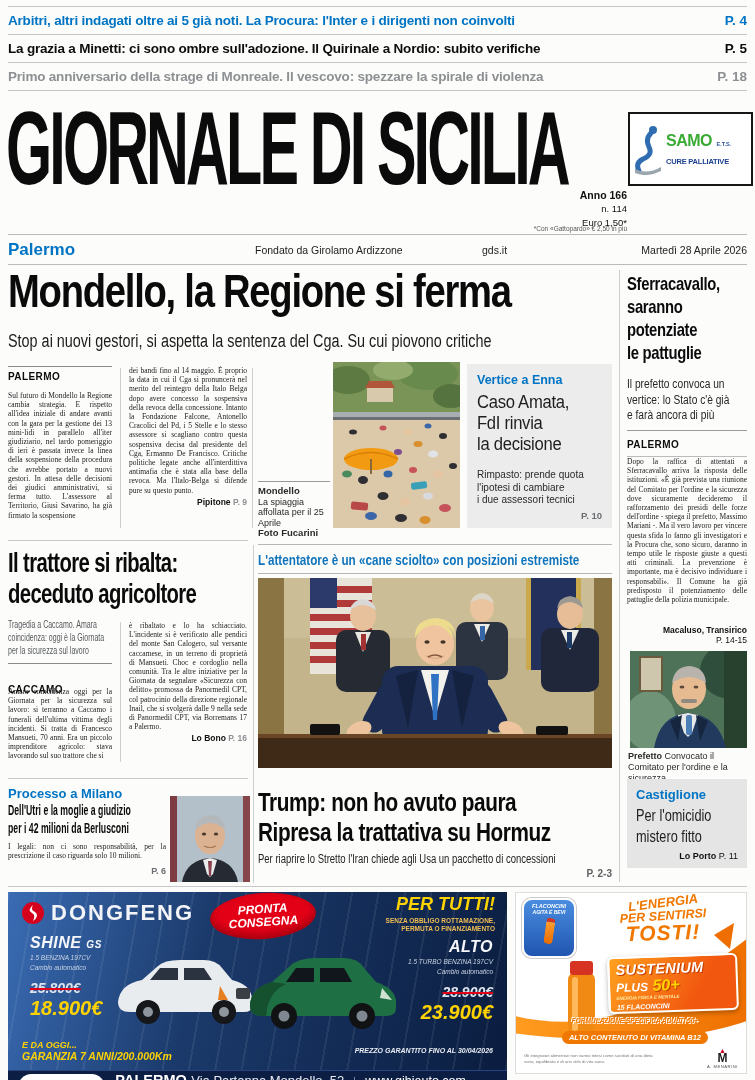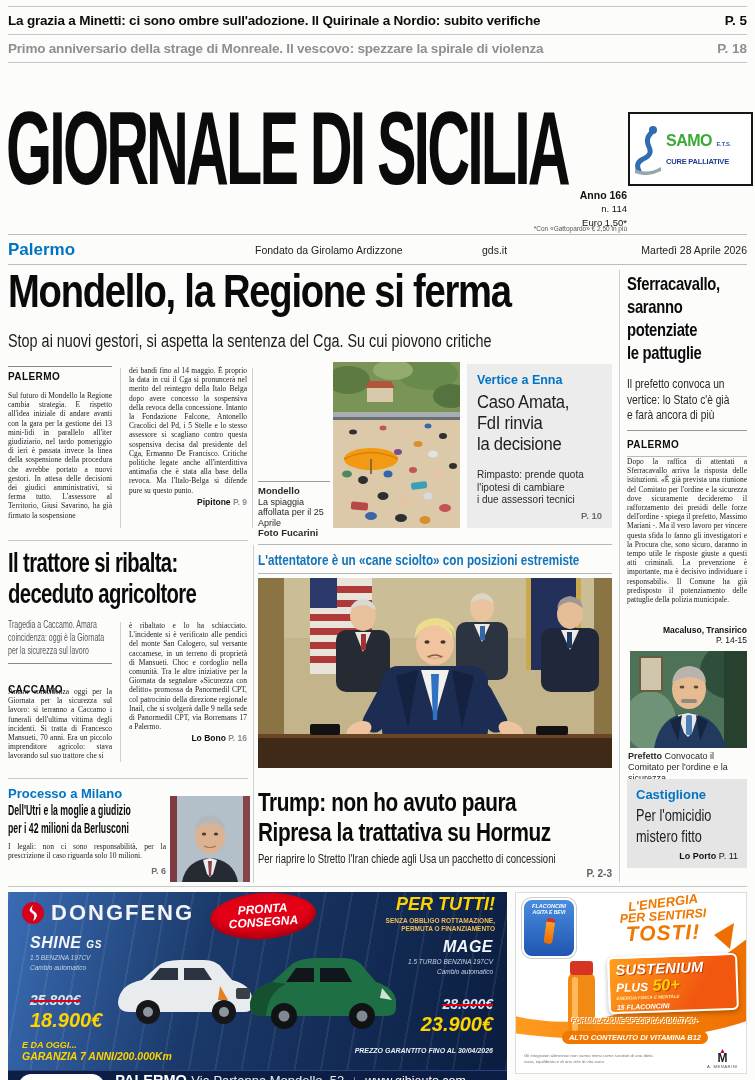--- a/index.html
+++ b/index.html
@@ -106,21 +106,21 @@
             text-align:center;color:#fff;font-weight:bold;font-style:italic;font-size:12px;line-height:13px;
             box-shadow:inset 0 -4px 8px rgba(0,0,0,.3);}
   .df-offer{position:absolute;right:12px;top:2px;text-align:right;}
   .df-offer-t{font-size:18px;font-weight:bold;font-style:italic;color:#ffd300;}
   .df-offer-s{font-size:6.5px;font-weight:bold;color:#f0bd55;line-height:8px;margin-top:2px;width:130px;}
   .df-car{position:absolute;z-index:2;}
   .carname{font-size:16px;font-weight:bold;font-style:italic;color:#f4f6fa;letter-spacing:.5px;}
   .carname small{font-size:10px;}
   .carspec{font-size:6.5px;font-style:italic;color:#c9d4e4;line-height:8px;margin-top:2px;}
   .oldprice{font-size:14px;font-weight:bold;font-style:italic;color:#dde3ec;
-            text-decoration:line-through;text-decoration-color:#e30016;text-decoration-thickness:2px;margin-top:20px;}
+            text-decoration:line-through;text-decoration-color:#e30016;text-decoration-thickness:2px;margin-top:8px;}
   .newprice{font-size:20px;font-weight:bold;font-style:italic;color:#ffd300;margin-top:1px;}
   .df-shine{position:absolute;left:22px;top:42px;z-index:3;}
   .df-mage{position:absolute;right:14px;top:46px;text-align:right;z-index:3;}
   .df-war{position:absolute;left:14px;bottom:42px;z-index:3;font-style:italic;font-weight:bold;color:#ffd300;}
   .df-war .w1{font-size:9px;} .df-war .w2{font-size:10.5px;}
   .df-pg{position:absolute;right:14px;bottom:50px;z-index:3;font-size:7px;font-weight:bold;font-style:italic;color:#e9edf4;}
   .df-bar{position:absolute;left:0;right:0;bottom:0;height:34px;background:#0d1e45;border-top:1px solid #27447e;
           display:flex;align-items:center;padding:0 10px;gap:10px;z-index:4;box-sizing:border-box;}
   .gibi{background:#fff;border-radius:14px;padding:3px 10px 4px;font-size:13px;letter-spacing:.5px;color:#16164e;}
   .gibi .g1{font-weight:bold;}
@@ -168,20 +168,24 @@
   .su-brand .m{font-size:12px;font-weight:bold;color:#1a1a1a;line-height:11px;}
   .su-brand .flame{color:#c02;font-size:7px;line-height:5px;}
   .su-brand .mn{font-size:4.2px;letter-spacing:.5px;color:#555;}
 </style>
 </head>
 <body>
 
 <div class="page">
 
   <div class="skim">
+    <div class="skim-row">
+      <span class="skim-text c-blue">Arbitri, altri indagati oltre ai 5 già noti. La Procura: l'Inter e i dirigenti non coinvolti</span>
+      <span class="skim-page c-blue">P. 4</span>
+    </div>
     <div class="skim-row">
       <span class="skim-text c-black">La grazia a Minetti: ci sono ombre sull'adozione. Il Quirinale a Nordio: subito verifiche</span>
       <span class="skim-page c-black">P. 5</span>
     </div>
     <div class="skim-row">
       <span class="skim-text c-gray">Primo anniversario della strage di Monreale. Il vescovo: spezzare la spirale di violenza</span>
       <span class="skim-page c-gray">P. 18</span>
     </div>
   </div>
 
@@ -505,21 +509,21 @@
       <div class="carname">
         <span>SHINE</span>
         <small>GS</small>
       </div>
       <div class="carspec">1.5 BENZINA 197CV</div>
       <div class="carspec">Cambio automatico</div>
       <div class="oldprice">25.800€</div>
       <div class="newprice">18.900€</div>
     </div>
     <div class="df-mage">
-      <div class="carname">MAGE</div>
+      <div class="carname">ALTO</div>
       <div class="carspec">1.5 TURBO BENZINA 197CV</div>
       <div class="carspec">Cambio automatico</div>
       <div class="oldprice">28.900€</div>
       <div class="newprice">23.900€</div>
     </div>
 
     <div class="df-war">
       <div class="w1">E DA OGGI...</div>
       <div class="w2">GARANZIA 7 ANNI/200.000Km</div>
     </div>

